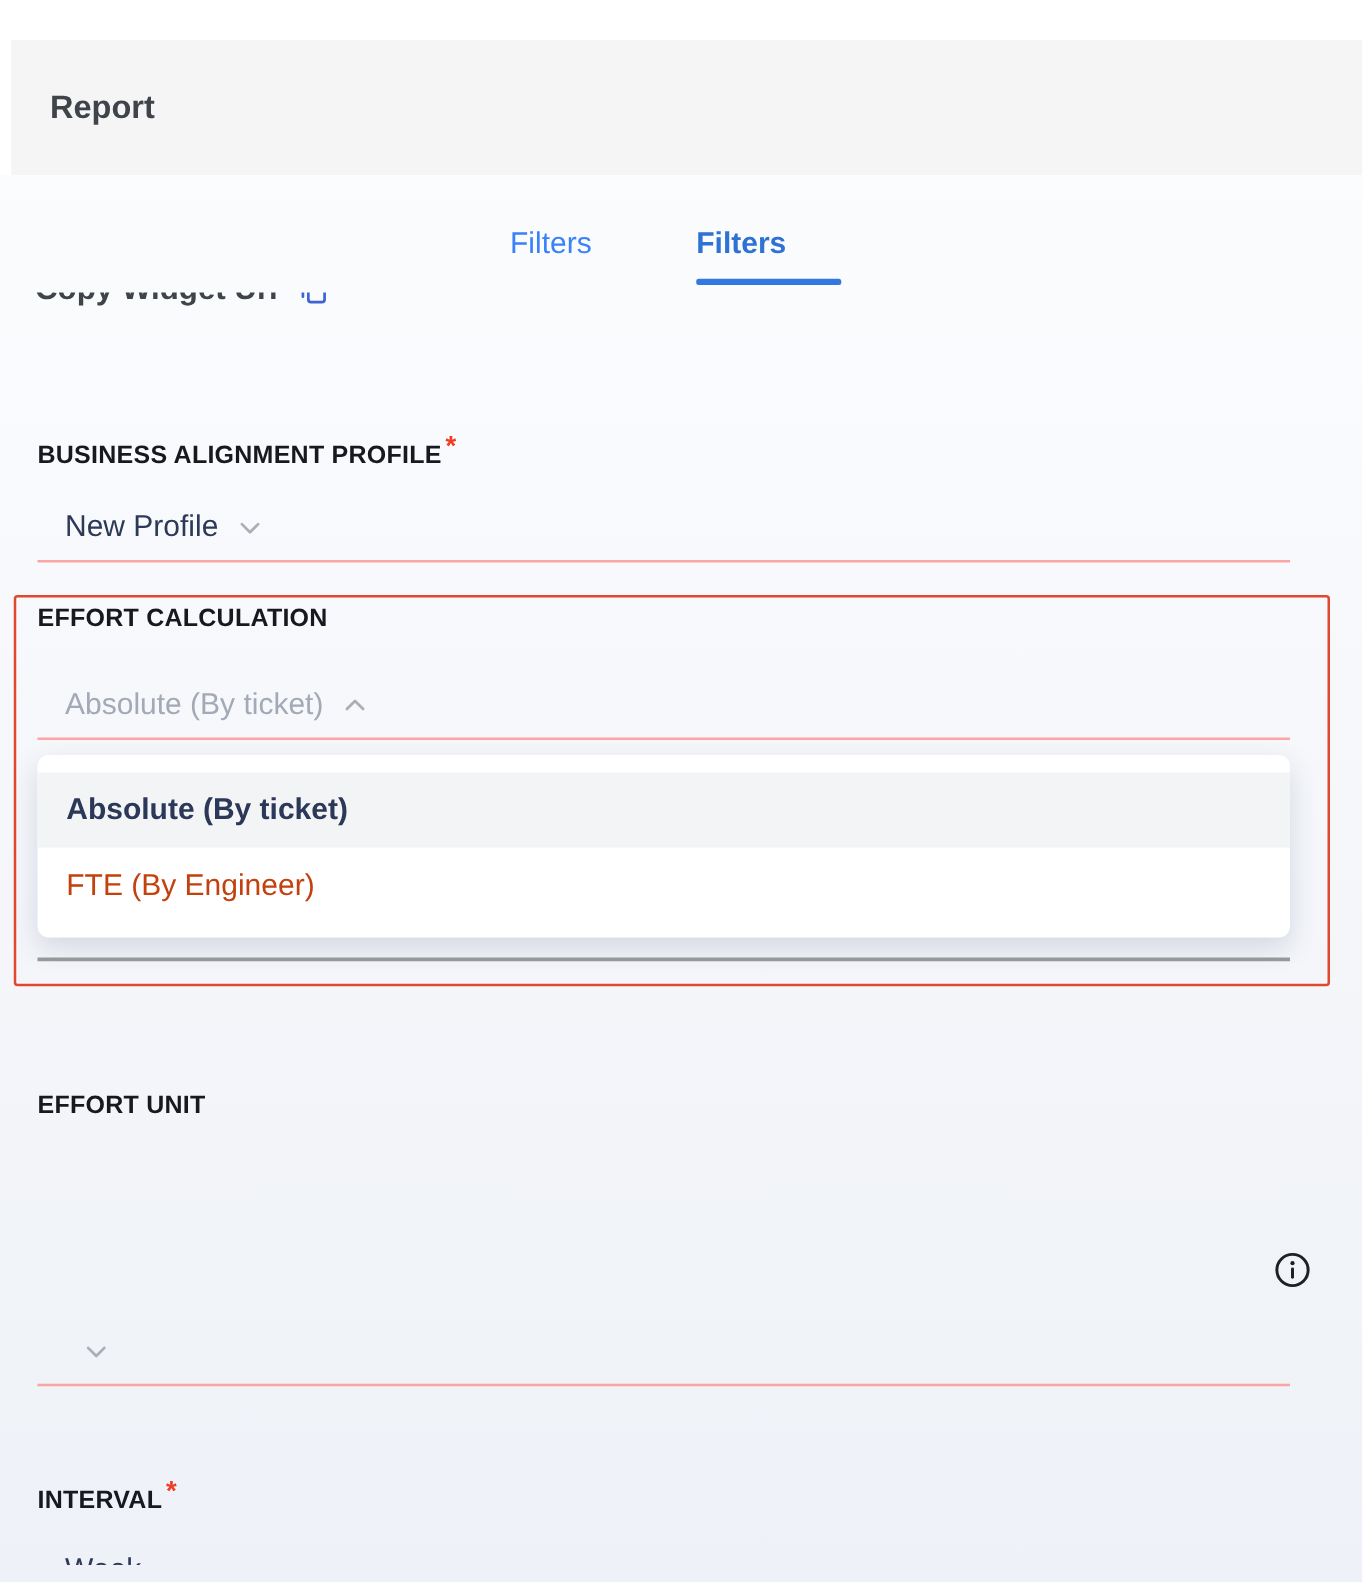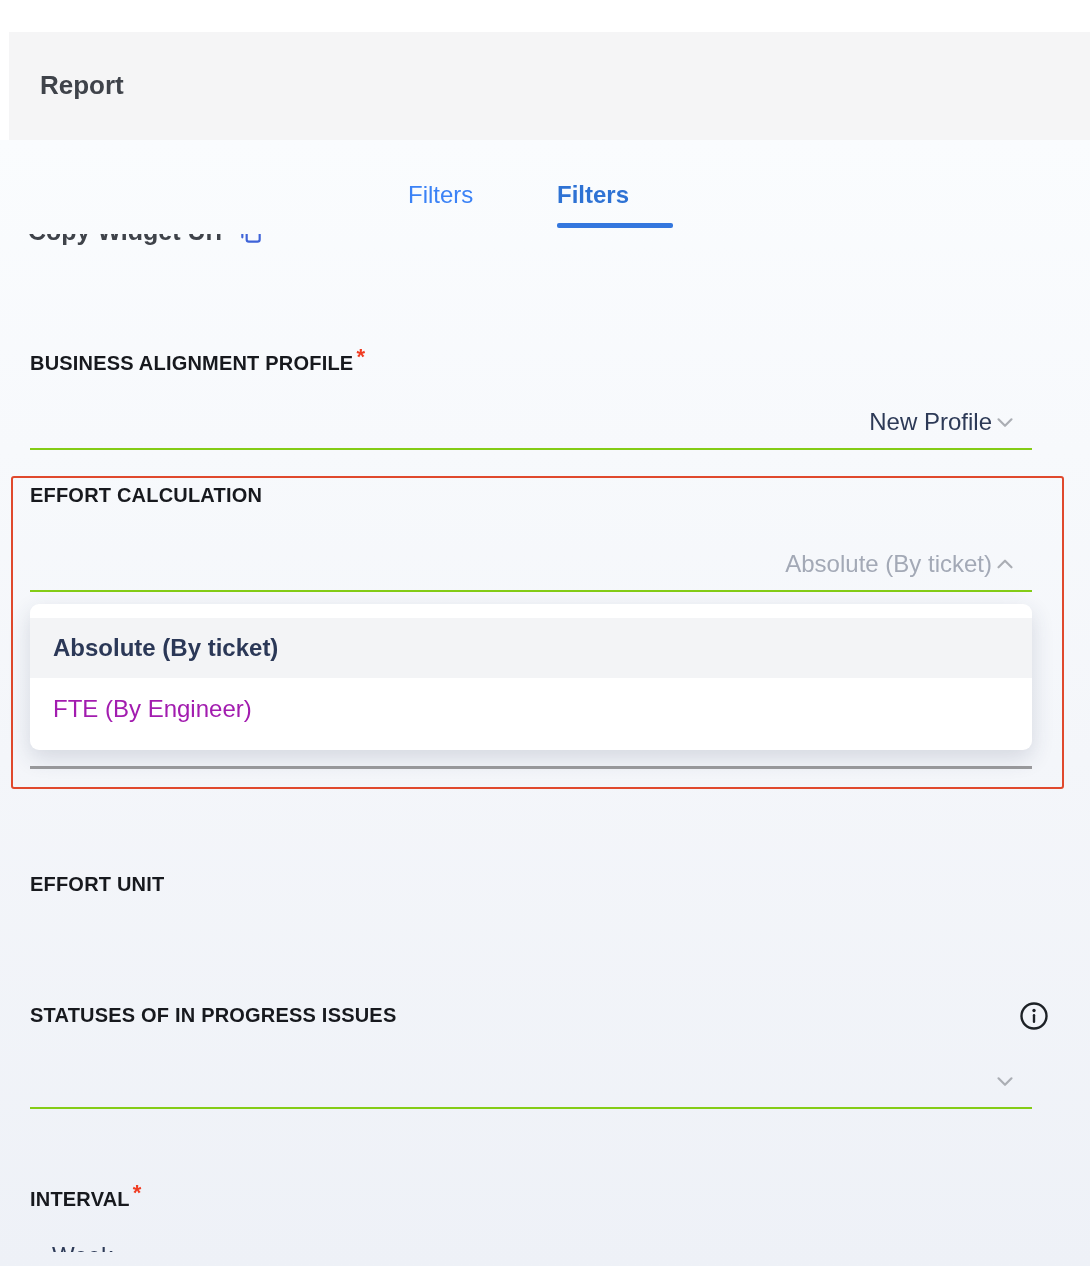--- a/index.html
+++ b/index.html
@@ -31,22 +31,22 @@
                       overflow:hidden; }
   .copy-widget-row { display:flex; align-items:flex-end; gap:16px; margin-top:-18px; cursor:pointer; }
   .copy-widget-label { font-size:25px; font-weight:600; color:#3f434a; line-height:30px; }
   .copy-icon { flex:0 0 auto; }
 
   
   .field-label { position:absolute; left:30px; font-size:20px; font-weight:700;
                  color:#17191e; letter-spacing:.2px; }
   .req { color:#f03c22; font-size:22px; font-weight:700; position:relative; top:-6px; margin-left:3px; }
   .select-row { position:absolute; left:30px; width:1002px; height:54px;
-                display:flex; align-items:center; justify-content:flex-end;
-                padding:0 14px 0 22px; border-bottom:2px solid #84cc16; cursor:pointer; }
+                display:flex; align-items:center; justify-content:flex-start;
+                padding:0 14px 0 22px; border-bottom:2px solid #fca5a5; cursor:pointer;gap:12px; }
   .select-value { font-size:24px; color:#2d3a57; }
   .select-placeholder { font-size:24px; color:#a3a9b6; }
 
   
   .label-profile   { top:350px; }
   .row-profile     { top:396px; }
   .label-effort    { top:484px; }
   .row-effort      { top:538px; }
   .label-unit      { top:831px;margin-top:42px; }
   .row-unit        { top:874px; }
@@ -56,21 +56,21 @@
 
   
   .highlight-box { position:absolute; left:11px; top:476px; width:1053px; height:313px;
                    border:2px solid #e0492d; border-radius:3px; pointer-events:none; }
 
   
   .dropdown { position:absolute; left:30px; top:604px; width:1002px; height:146px;
               background:#ffffff; border-radius:9px; padding-top:14px;
               box-shadow:0 8px 22px rgba(45,58,87,.16); z-index:3; }
   .option { display:flex; align-items:center; padding-left:23px; font-size:24px;
-            color:#a21caf; cursor:pointer; }
+            color:#c2410c; cursor:pointer; }
   .option-selected { height:60px; background:#f3f4f6; font-weight:700; color:#2b3857; }
   .option-plain { height:62px; font-weight:400; }
 
   .inner-divider { position:absolute; left:30px; top:766px; width:1002px; height:3px;
                    background:#9b9b9d; }
 
   
   .info-icon { position:absolute; left:1019px; top:1001px; cursor:pointer; }
 
   
@@ -125,21 +125,20 @@
   <div class="dropdown">
     <div class="option option-selected">Absolute (By ticket)</div>
     <div class="option option-plain">FTE (By Engineer)</div>
   </div>
 
   <div class="inner-divider"></div>
   <div class="highlight-box"></div>
 
   <div class="field-label label-unit">EFFORT UNIT</div>
 
-  <div class="field-label label-statuses">STATUSES OF IN PROGRESS ISSUES</div>
   <svg class="info-icon" width="30" height="30" viewBox="0 0 24 24">
     <circle cx="12" cy="12" r="10" fill="none" stroke="#1d2126" stroke-width="1.9"></circle>
     <circle cx="12" cy="7.6" r="1.35" fill="#1d2126"></circle>
     <rect x="11.05" y="10.4" width="1.9" height="7.2" rx="0.95" fill="#1d2126"></rect>
   </svg>
   <div class="select-row row-statuses">
     <span class="select-value"></span>
     <svg width="26" height="26" viewBox="0 0 24 24" fill="none" stroke="#abaeb4" stroke-width="2" stroke-linecap="round" stroke-linejoin="round">
       <polyline points="6,9.5 12,15.5 18,9.5"></polyline>
     </svg>

